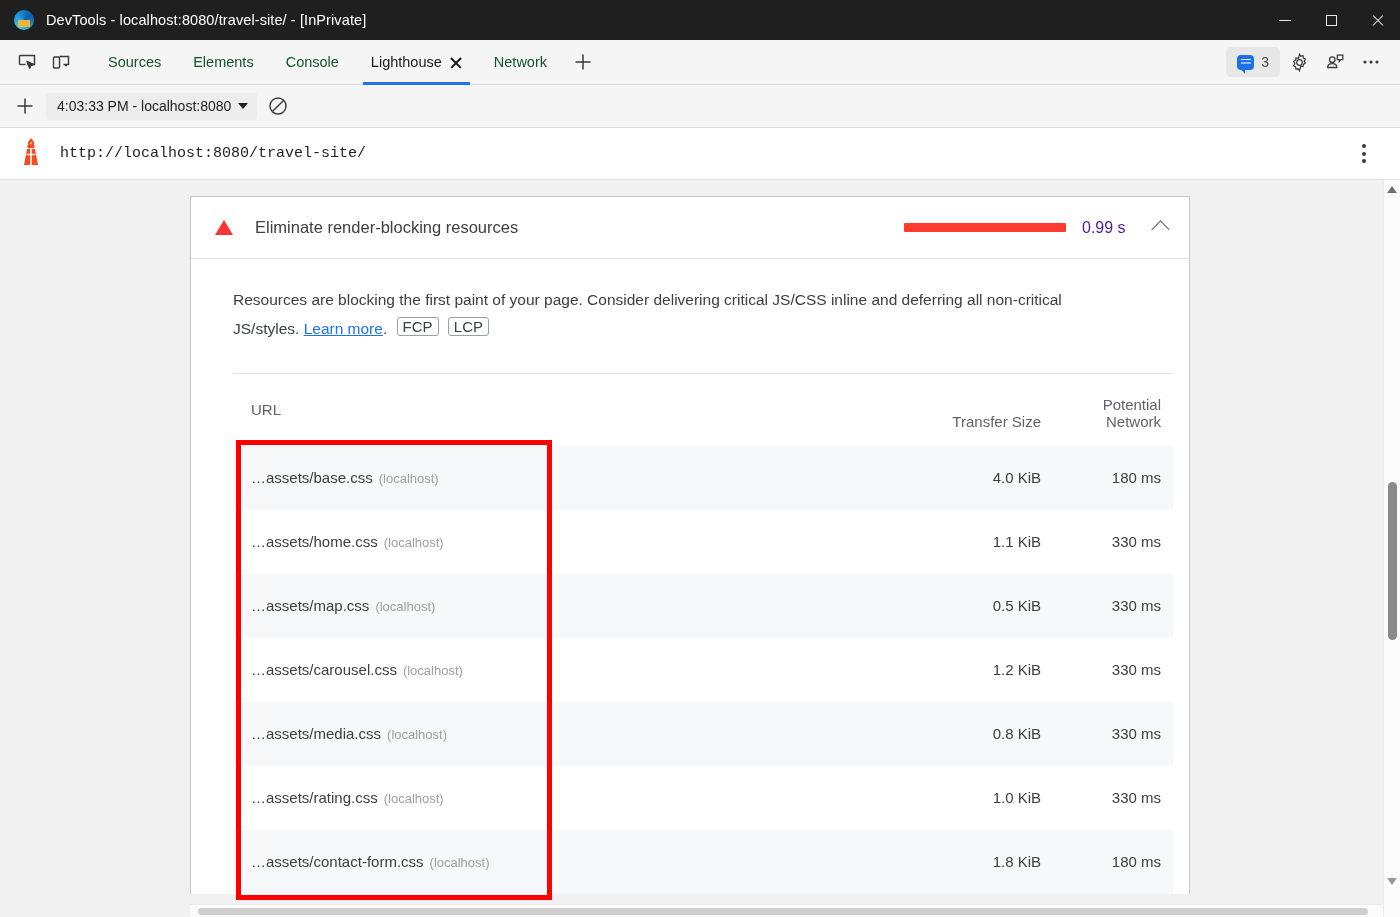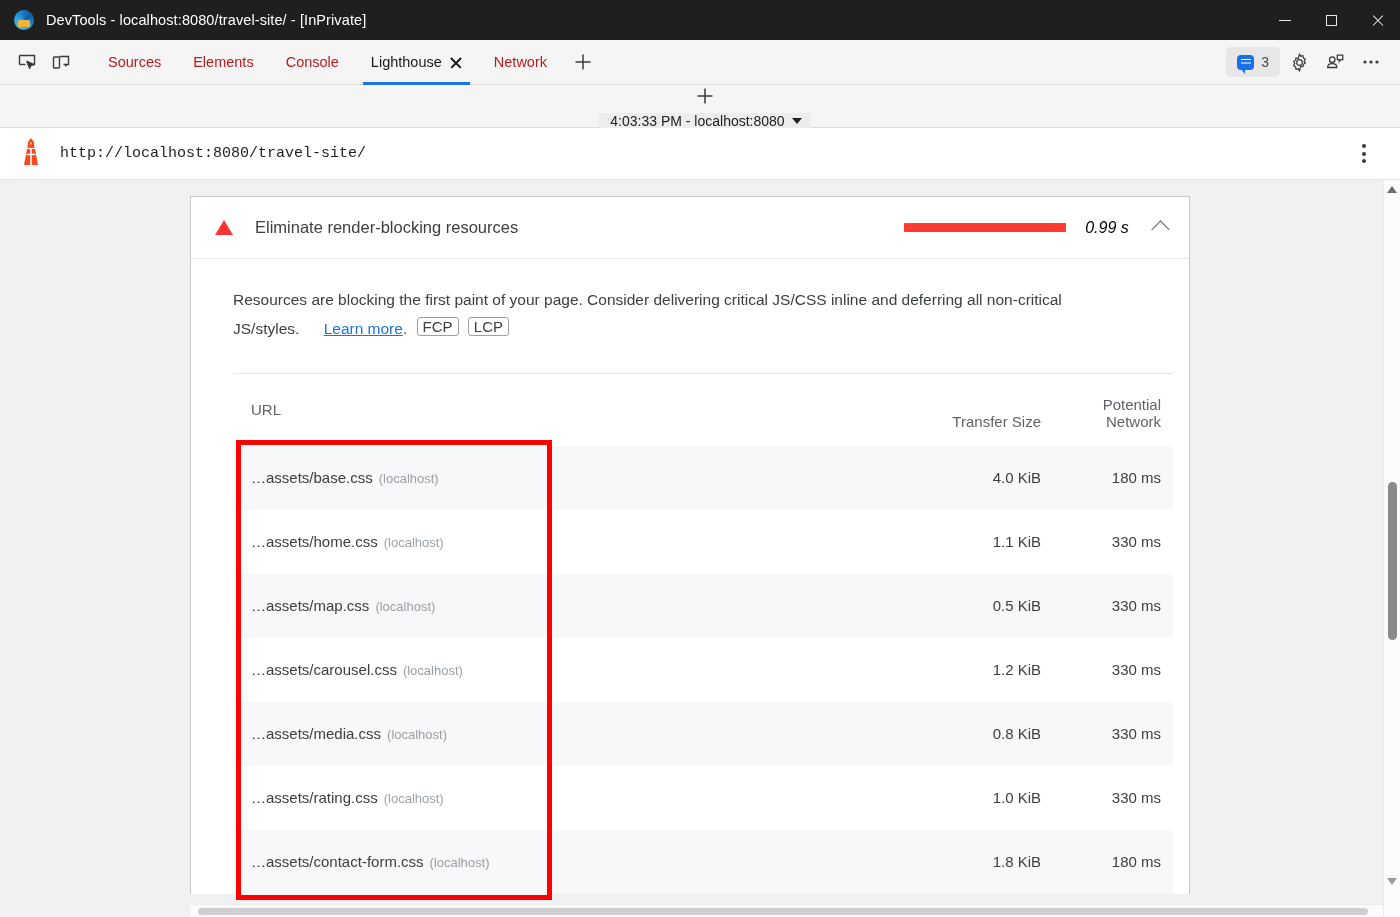--- a/index.html
+++ b/index.html
@@ -52,21 +52,21 @@
     display: flex; align-items: center;
   }
   .ic-btn {
     width: 34px; height: 30px; display: flex; align-items: center; justify-content: center;
     border-radius: 4px; color: #3b3b3b;
   }
   .ic-btn.first { margin-left: 10px; }
   .tabs { display: flex; align-items: stretch; height: 45px; margin-left: 14px; }
   .tab {
     display: flex; align-items: center; gap: 6px; padding: 0 16px; height: 45px;
-    font-size: 14.5px; color: #b91c1c; position: relative; white-space: nowrap;
+    font-size: 14.5px; color: #14532d; position: relative; white-space: nowrap;
   }
   .tab.active { color: #1a1a1a; }
   .tab.active::after {
     content: ""; position: absolute; left: 8px; right: 8px; bottom: 0; height: 2.5px;
     background: #1a73e8;
   }
   .tab-close { position: relative; width: 12px; height: 12px; margin-left: 2px; }
   .tab-close::before, .tab-close::after {
     content: ""; position: absolute; left: -1px; top: 5.5px; width: 14px; height: 1.5px;
     background: #1a1a1a;
@@ -92,21 +92,21 @@
   .bubble i {
     position: absolute; left: 3.5px; top: 4px; width: 10px; height: 1.4px; background: #fff;
     box-shadow: 0 3.5px 0 0 #fff;
   }
   .feedback-count { font-size: 14px; color: #4a4a4a; }
 
   
   .lh-toolbar {
     position: absolute; top: 85px; left: 0; width: 1400px; height: 43px;
     background: #f5f5f5; border-bottom: 1px solid #dcdcdc;
-    display: flex; align-items: center; gap: 6px; padding-left: 10px; flex-direction: column;
+    display: flex; align-items: center; gap: 6px; padding-left: 10px;
   }
   .run-select {
     display: flex; align-items: center; gap: 5px; height: 27px; padding: 0 9px 0 11px;
     background: #ededed; border-radius: 3px; font-size: 14px; color: #202124; white-space: nowrap;
   }
   .caret-dn {
     width: 0; height: 0; border-left: 5px solid transparent; border-right: 5px solid transparent;
     border-top: 6px solid #202124; margin-left: 2px;
   }
   .clear-btn { width: 30px; height: 30px; display: flex; align-items: center; justify-content: center; }
@@ -138,30 +138,30 @@
     height: 62px; display: flex; align-items: center; padding: 0 22px 0 24px;
     border-bottom: 1px solid #e6e6e6;
   }
   .tri-warn {
     width: 0; height: 0; border-left: 9px solid transparent; border-right: 9px solid transparent;
     border-bottom: 15px solid #f33; flex: none;
   }
   .audit-title { font-size: 16.5px; color: #3c4043; margin-left: 22px; }
   .audit-right { margin-left: auto; display: flex; align-items: center; gap: 16px; }
   .metric-bar { width: 162px; height: 9px; background: #ff3b30; border-radius: 1px; }
-  .metric-val { font-size: 16px; color: #000000; min-width: 50px; text-align: center; font-style: italic; }
+  .metric-val { font-size: 16px; color: #4c1d95; min-width: 50px; text-align: left; }
   .chev-up {
     width: 13px; height: 13px; border-left: 1.7px solid #5f6368; border-top: 1.7px solid #5f6368;
     transform: rotate(45deg); margin-left: 6px; margin-top: 4px;
   }
   .audit-desc {
     padding: 26px 30px 4px 42px; font-size: 15.5px; line-height: 29px; color: #3c4043;
     max-width: 960px;
   }
-  .audit-desc a { color: #1a73e8; margin-left: 20px; }
+  .audit-desc a { color: #1a73e8; }
   .badge {
     display: inline-block; border: 1px solid #9aa0a6; border-radius: 3px;
     font-size: 15px; padding: 1px 5px; color: #3c4043; margin-left: 5px;
     vertical-align: 2px; line-height: 15px;
   }
 
   
   .tbl-wrap { padding: 26px 18px 0 42px; }
   .tbl { width: 100%; border-collapse: collapse; table-layout: fixed; border-top: 1px solid #e4e4e4; }
   .tbl th {

